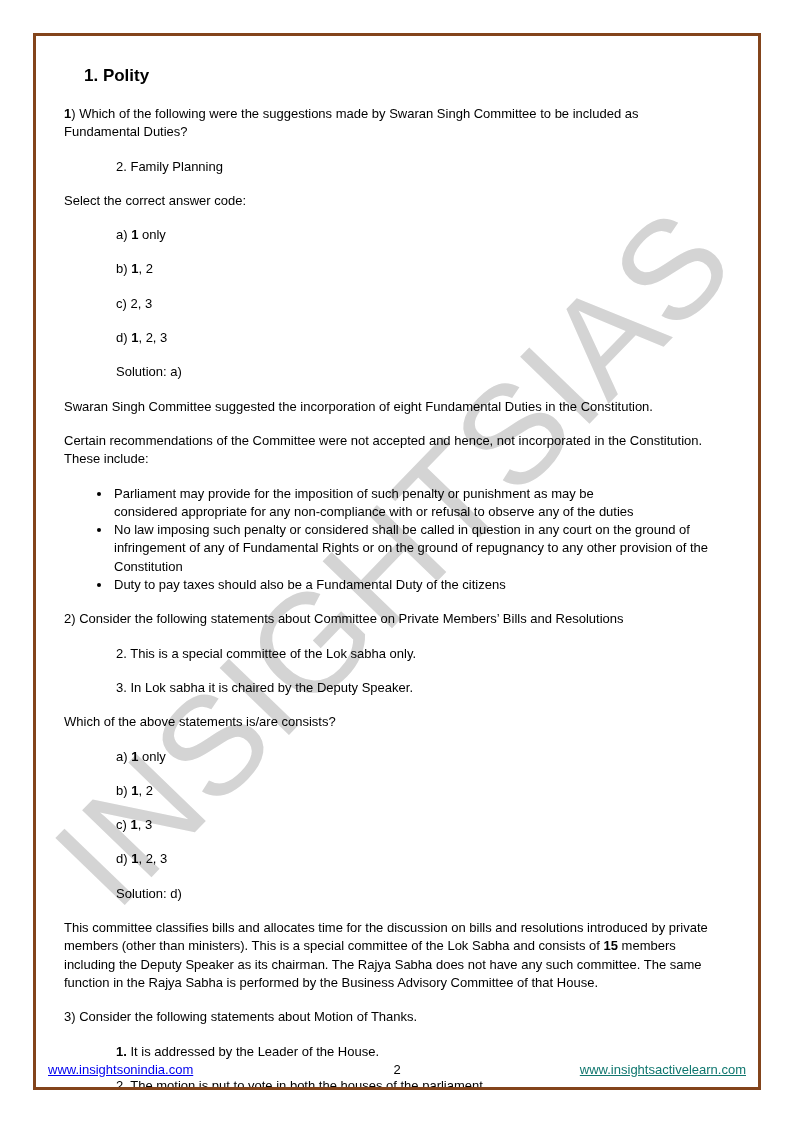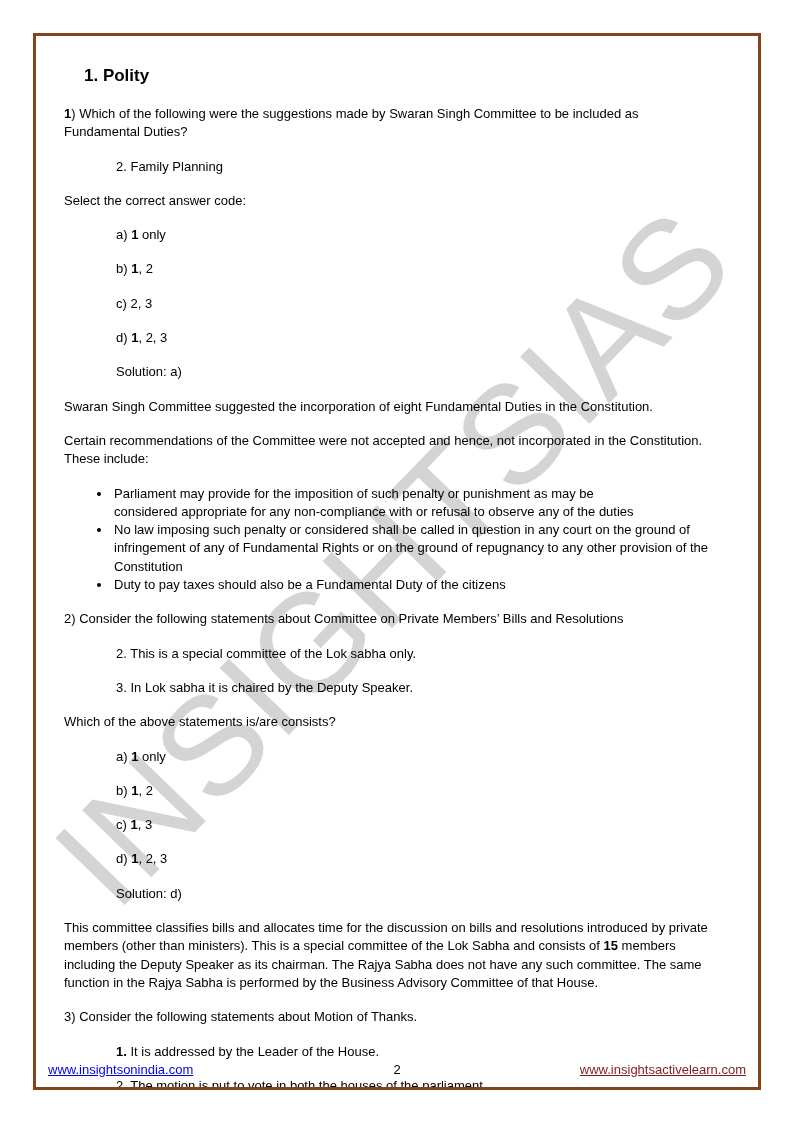--- a/index.html
+++ b/index.html
@@ -127,16 +127,16 @@
     <p>Which of the above statements is/are incorrect?</p>
     <p class="indent"><span>a) </span><b>1</b><span>, 2</span></p>
     <p class="indent">b) 2, 3</p>
     <p class="indent"><span>c) </span><b>1</b><span>, 3</span></p>
     <p class="indent"><span>d) </span><b>1</b><span>, 2, 3</span></p>
   </div>
 
   <div class="footer">
     <a href="#" style="color: rgb(0, 0, 238);">www.insightsonindia.com</a>
     <span class="page-num">2</span>
-    <a href="#" style="color: #7f1d1d;">www.insightsactivelearn.com</a>
+    <a href="#" style="color: #0f766e;">www.insightsactivelearn.com</a>
   </div>
 
 </div>
 
 </body></html>

